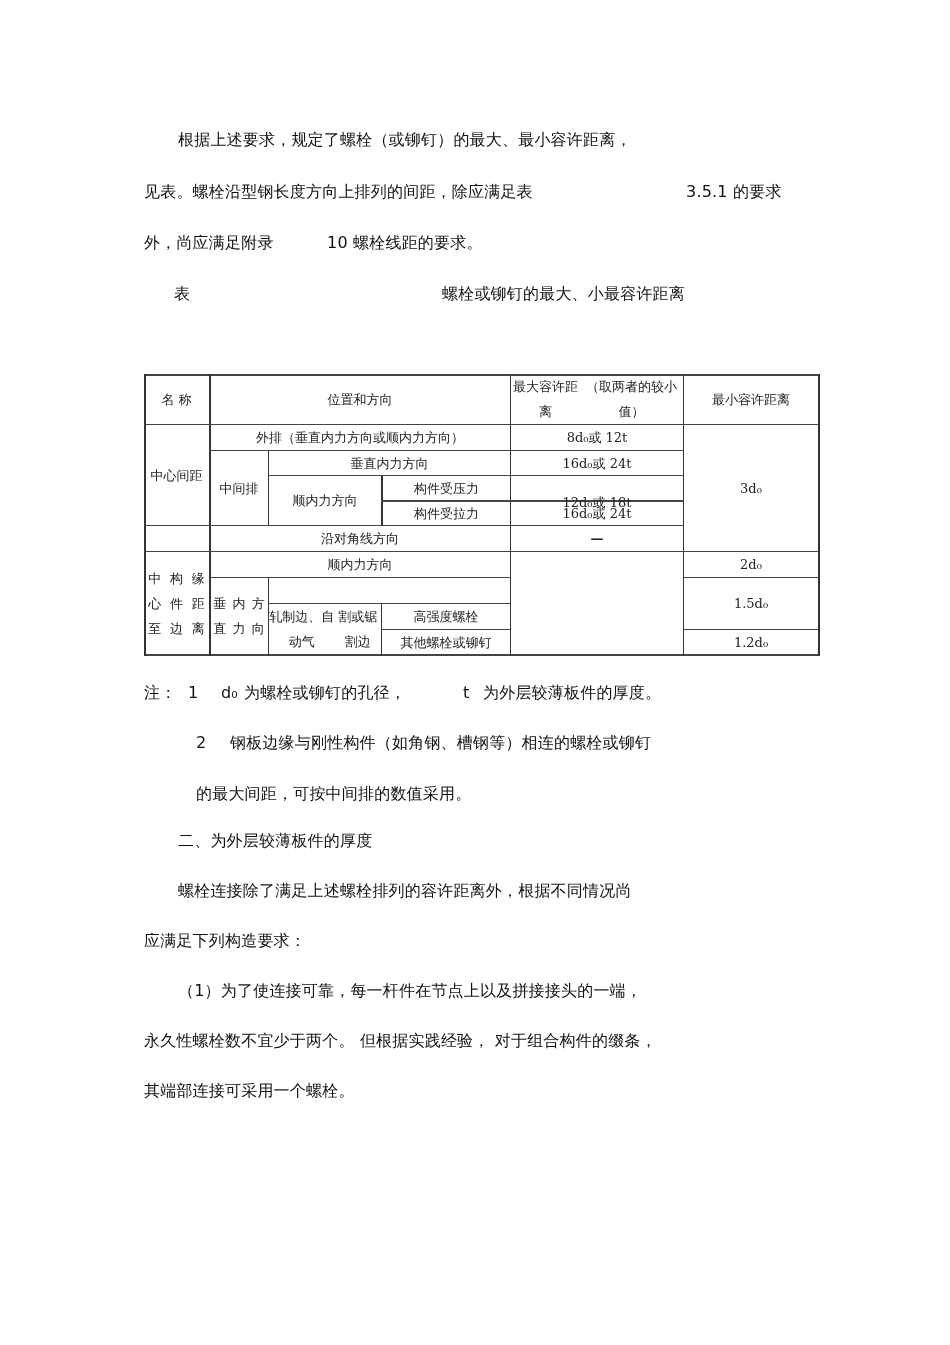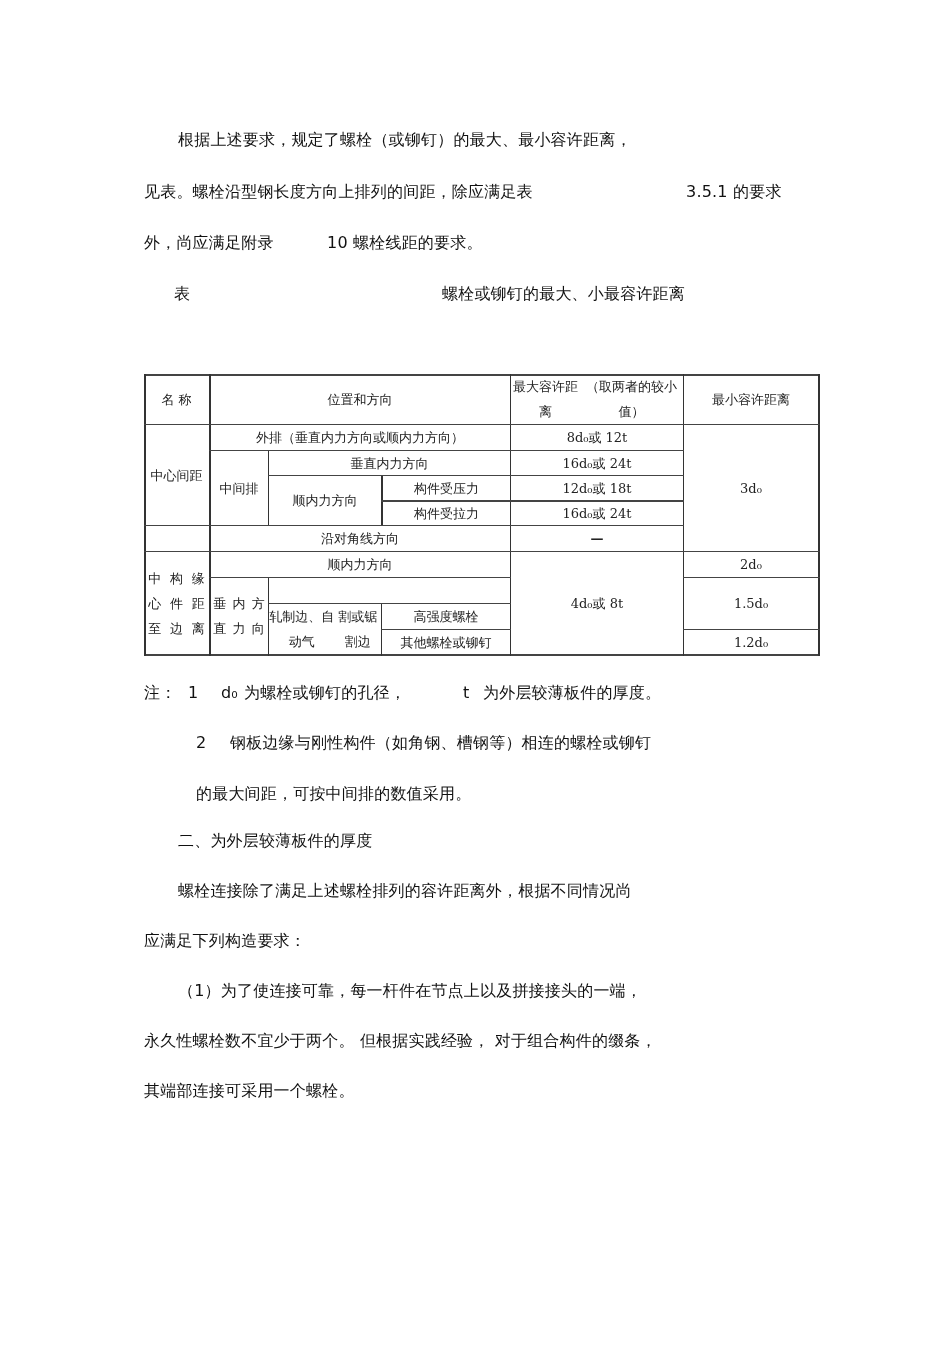--- a/index.html
+++ b/index.html
@@ -77,21 +77,21 @@
 
   <div class="cell stack" style="left:66px; top:77px; width:58px; height:74px;">
     <span class="ml">中间</span>
     <span class="ml">排</span>
   </div>
   <div class="cell" style="left:125px; top:77px; width:241px; height:24px;">垂直内力方向</div>
   <div class="cell math" style="left:367px; top:77px; width:172px; height:24px;">16d₀或 24t</div>
 
   <div class="cell" style="left:125px; top:102px; width:112px; height:49px;">顺内力方向</div>
   <div class="cell" style="left:239px; top:102px; width:127px; height:24px;">构件受压力</div>
-  <div class="cell math" style="left:367px; top:102px; width:172px; height:24px;">12d₀或 18t</div>
+  <div class="cell math" style="left:367px; top:116px; width:172px; height:24px;">12d₀或 18t</div>
   <div class="cell" style="left:239px; top:128px; width:127px; height:23px;">构件受拉力</div>
   <div class="cell math" style="left:367px; top:128px; width:172px; height:23px;">16d₀或 24t</div>
 
   <div class="cell" style="left:66px; top:152px; width:300px; height:25px;">沿对角线方向</div>
   <div class="cell" style="left:367px; top:152px; width:172px; height:25px; font-weight:bold;">—</div>
 
   <div class="cell math" style="left:540px; top:51px; width:134px; height:126px;">3d₀</div>
 
   <div class="cell stack" style="left:0; top:178px; width:65px; height:102px;">
     <span class="ml">中心至</span>
@@ -106,21 +106,20 @@
     <span class="ml">内力</span>
     <span class="ml">方向</span>
   </div>
   <div class="cell stack" style="left:125px; top:230px; width:112px; height:50px;text-align:center;">
     <span class="ml">轧制边、自动气</span>
     <span class="ml">割或锯割边</span>
   </div>
   <div class="cell" style="left:238px; top:230px; width:128px; height:25px;">高强度螺栓</div>
   <div class="cell" style="left:238px; top:256px; width:128px; height:24px;">其他螺栓或铆钉</div>
 
-  <div class="cell math" style="left:367px; top:178px; width:172px; height:102px;">4d₀或 8t</div>
   <div class="cell math" style="left:540px; top:204px; width:134px; height:51px;">1.5d₀</div>
   <div class="cell math" style="left:540px; top:256px; width:134px; height:24px;">1.2d₀</div>
 </div>
 
 <div class="line" style="left:144px; top:681px;">注：</div>
 <div class="line" style="left:188px; top:681px;">1</div>
 <div class="line" style="left:221px; top:681px;">d₀</div>
 <div class="line" style="left:244px; top:681px;">为螺栓或铆钉的孔径，</div>
 <div class="line" style="left:463px; top:681px;">t</div>
 <div class="line" style="left:483px; top:681px;">为外层较薄板件的厚度。</div>

